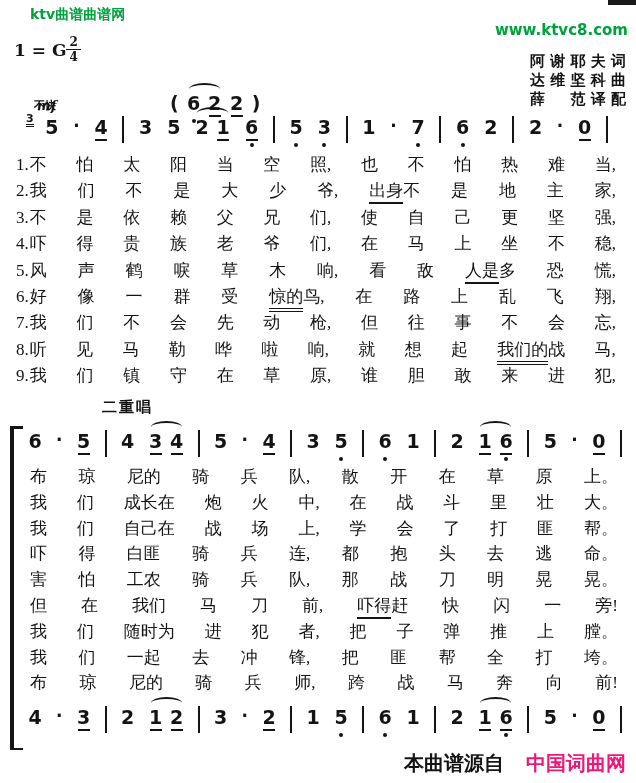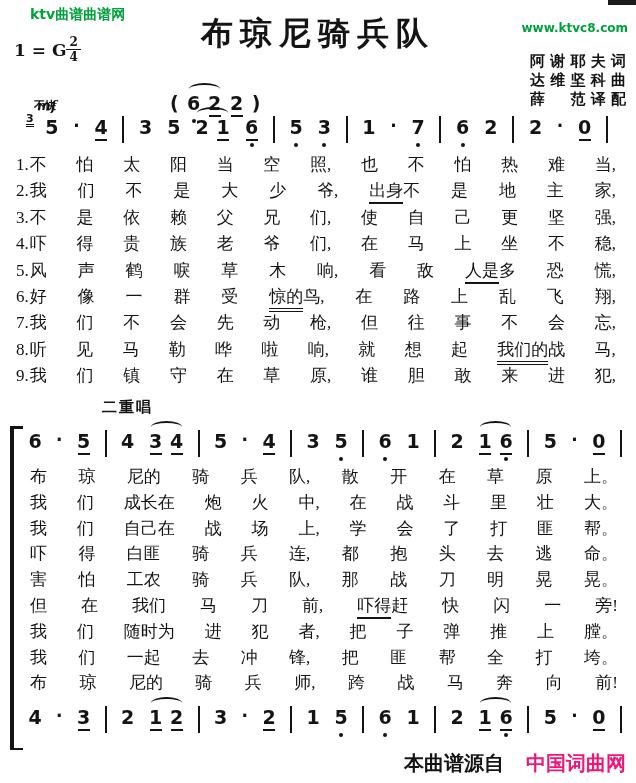--- a/index.html
+++ b/index.html
@@ -10,21 +10,21 @@
   html,body{margin:0;padding:0;background:#888;}
   #sheet{
     position:relative;width:636px;height:783px;background:#ffffff;
     margin:0 auto;overflow:hidden;color:var(--ink);
     font-family:"Liberation Serif","DejaVu Serif",serif;
   }
   
   .wm-left{position:absolute;left:6px;top:6px;color:var(--green);
     font-family:"DejaVu Sans",sans-serif;font-weight:bold;font-size:14px;margin-left:24px;}
   .wm-right{position:absolute;right:8px;top:21px;color:var(--green);
-    font-family:"DejaVu Sans",sans-serif;font-weight:bold;font-size:12px;z-index:3;}
+    font-family:"DejaVu Sans",sans-serif;font-weight:bold;font-size:15px;z-index:3;}
   .title{position:absolute;left:50%;transform:translateX(-50%);top:12px;
     font-size:32px;font-weight:bold;letter-spacing:7px;white-space:nowrap;}
   .credits{position:absolute;right:10px;top:28px;width:96px;
     font-size:15px;font-weight:bold;line-height:19px;
     text-align:justify;text-align-last:justify;margin-top:24px;}
   .keysig{position:absolute;left:14px;top:36px;display:flex;align-items:center;
     font-family:"DejaVu Serif",serif;font-weight:bold;font-size:17px;}
   .frac{display:inline-flex;flex-direction:column;align-items:center;
     font-size:12px;line-height:12px;font-weight:bold;}
   .frac .fn{border-bottom:1.5px solid var(--ink);padding:0 3px 1px;}
@@ -79,21 +79,20 @@
 </style>
 </head>
 <body>
 
 <div id="sheet">
   <div class="artifact"></div>
 
   <div class="wm-left">ktv曲谱曲谱网</div>
   <div class="wm-right">www.ktvc8.com</div>
 
-  <div class="title">布琼尼骑兵队</div>
 
   <div class="credits">
     <div>阿谢耶夫词</div>
     <div>达维坚科曲</div>
     <div>薛　范译配</div>
   </div>
 
   <div class="keysig">
     <span>1 = G</span>
     <span class="frac">

